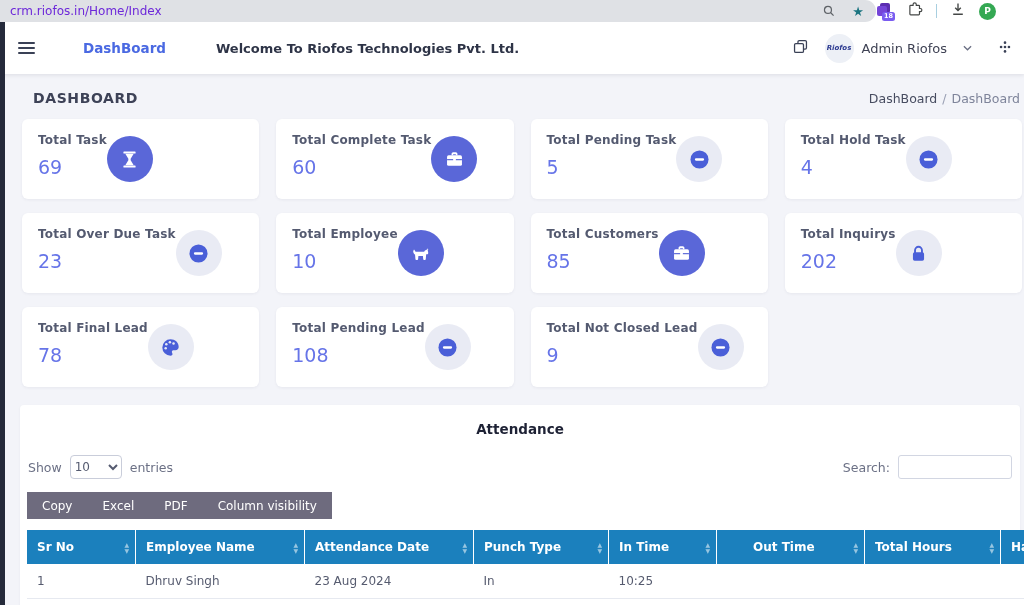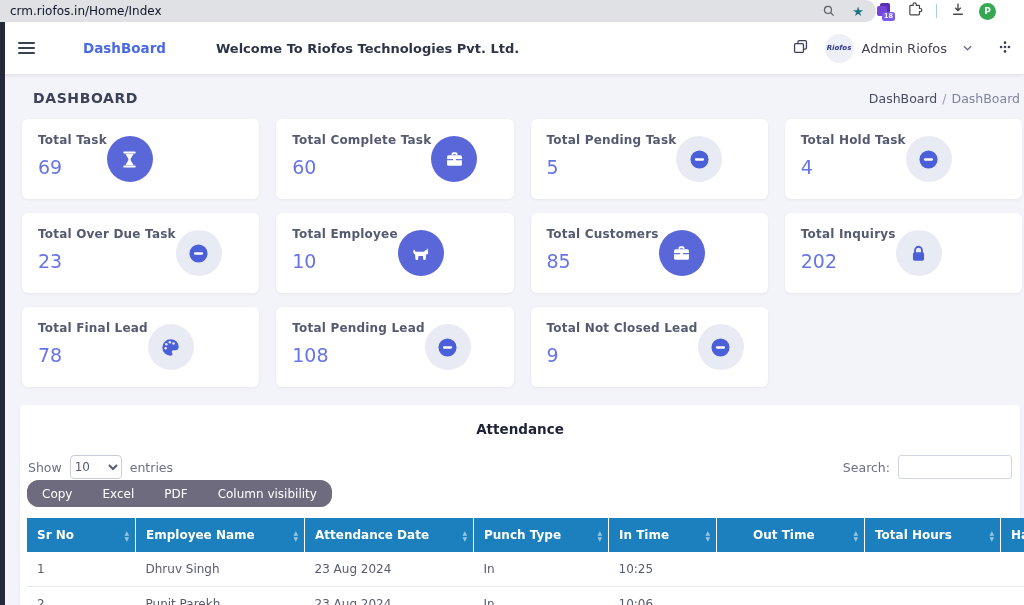--- a/index.html
+++ b/index.html
@@ -2,21 +2,21 @@
 <html><head>
 <meta charset="utf-8">
 <style>
   html,body{margin:0;padding:0;background:#fff;}
   #screen{position:relative;width:1024px;height:605px;overflow:hidden;
     font-family:"DejaVu Sans","Liberation Sans",sans-serif;background:#f3f4f9;}
 
   
   .chrome{position:absolute;top:0;left:0;width:1024px;height:22px;background:#fff;display:flex;z-index:5;}
   .omnibox{width:893px;background:#dfe1e5;border-radius:0 11px 11px 0;display:flex;align-items:center;justify-content:space-between;padding:0 12px 0 10px;box-sizing:border-box;}
-  .url{font-size:12px;color:#0f172a;}
+  .url{font-size:12px;color:#6d28d9;}
   .ob-icons{display:flex;align-items:center;gap:16px;}
   .ob-icons svg{display:block;}
   .star{color:#1b7480;font-size:13px;line-height:13px;}
   .chrome-right{flex:1;display:flex;align-items:center;justify-content:flex-end;gap:13px;background:#fff;padding-right:28px;}
   .ext-icon{position:relative;width:18px;height:17px;}
   .ext-icon .sq1{position:absolute;top:0;left:4px;width:10px;height:10px;background:#5b2db0;border-radius:2px;}
   .ext-icon .sq2{position:absolute;top:3px;left:1px;width:10px;height:10px;background:#7444d8;border-radius:2px;}
   .ext-badge{position:absolute;right:-1px;bottom:-1px;background:#7a5cf0;color:#fff;font-size:6.5px;font-weight:bold;padding:1px 2px;border-radius:2.5px;line-height:7px;}
   .tb-divider{width:1px;height:14px;background:#a8cfe0;}
   .avatar-p{width:17px;height:17px;border-radius:50%;background:#34a853;color:#fff;font-size:9px;font-weight:700;display:flex;align-items:center;justify-content:center;}
@@ -54,21 +54,21 @@
   .chip.light{background:#e9ebf4;color:#4a5fd8;--chip-bg:#e9ebf4;}
 
   
   .panel{background:#fff;margin:18px 4px 0 15px;border-radius:4px;padding:12px 7px 30px;box-shadow:0 1px 3px rgba(30,30,60,.05);}
   .panel-title{text-align:center;font-size:13.5px;font-weight:700;color:#1e2235;margin:4px 0 18px;}
   .controls{display:flex;justify-content:space-between;align-items:center;font-size:12.5px;color:#6b7085;padding:0 1px;}
   .show-entries{display:flex;align-items:center;gap:8px;}
   .page-size{width:52px;height:24px;border:1px solid #c9cdda;border-radius:4px;color:#555b70;font-size:12px;background:#fff;font-family:inherit;}
   .search-box{display:flex;align-items:center;gap:8px;}
   .search-input{width:114px;height:24px;border:1px solid #d2d6e2;border-radius:3px;box-sizing:border-box;background:#fff;}
-  .dt-buttons{display:flex;margin-top:1px;background:#a3a3a3;border-radius:12px;width:max-content;overflow:hidden;}
+  .dt-buttons{display:flex;margin-top:13px;background:#a3a3a3;border-radius:0;width:max-content;overflow:hidden;}
   .dt-btn{background:#6e6b7e;color:#fff;border:none;font-size:12px;padding:6.5px 15px;font-family:inherit;cursor:pointer;}
 
   table.dt{width:981px;border-collapse:collapse;margin-top:11px;table-layout:fixed;}
   table.dt th:nth-child(1){width:88px;}  table.dt th:nth-child(2){width:148px;}
   table.dt th:nth-child(3){width:148px;} table.dt th:nth-child(4){width:114px;}
   table.dt th:nth-child(5){width:87px;}  table.dt th:nth-child(6){width:101px;padding-left:36px;}
   table.dt th:nth-child(7){width:115px;} table.dt th:nth-child(8){width:90px;}
   table.dt th:nth-child(9){width:90px;}
   table.dt thead th{background:#1b80bd;color:#fff;font-size:12px;font-weight:700;text-align:left;padding:10px 10px;border-right:1.5px solid #fff;position:relative;cursor:pointer;}
   table.dt thead th:last-child{border-right:none;}

